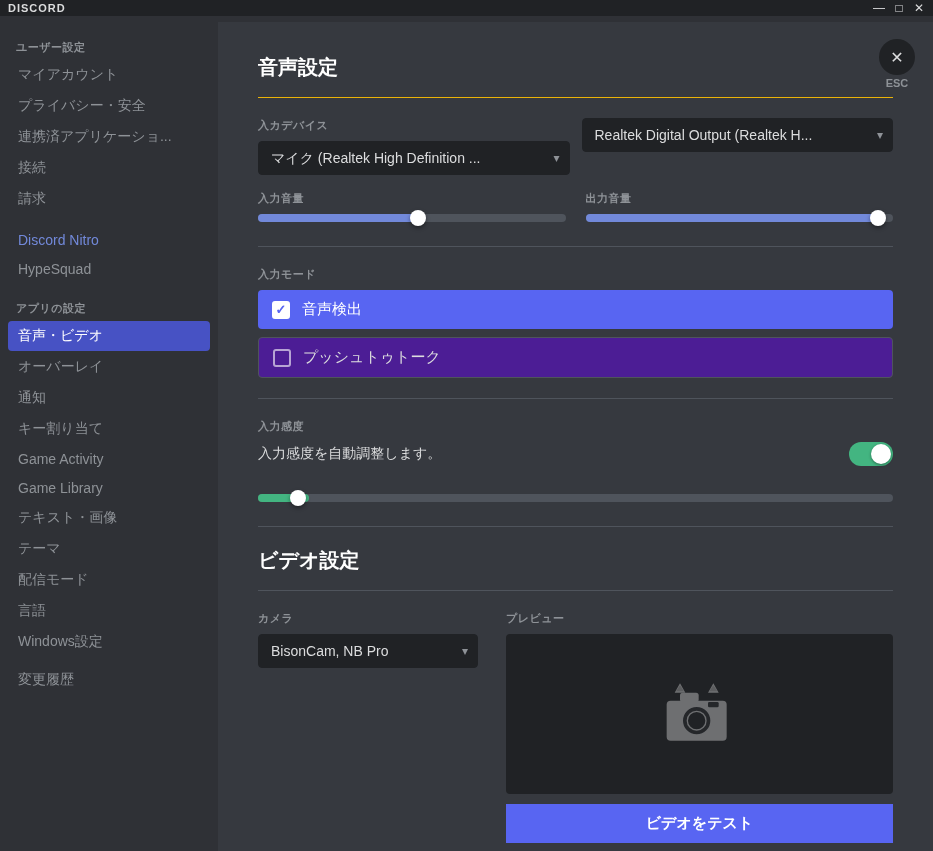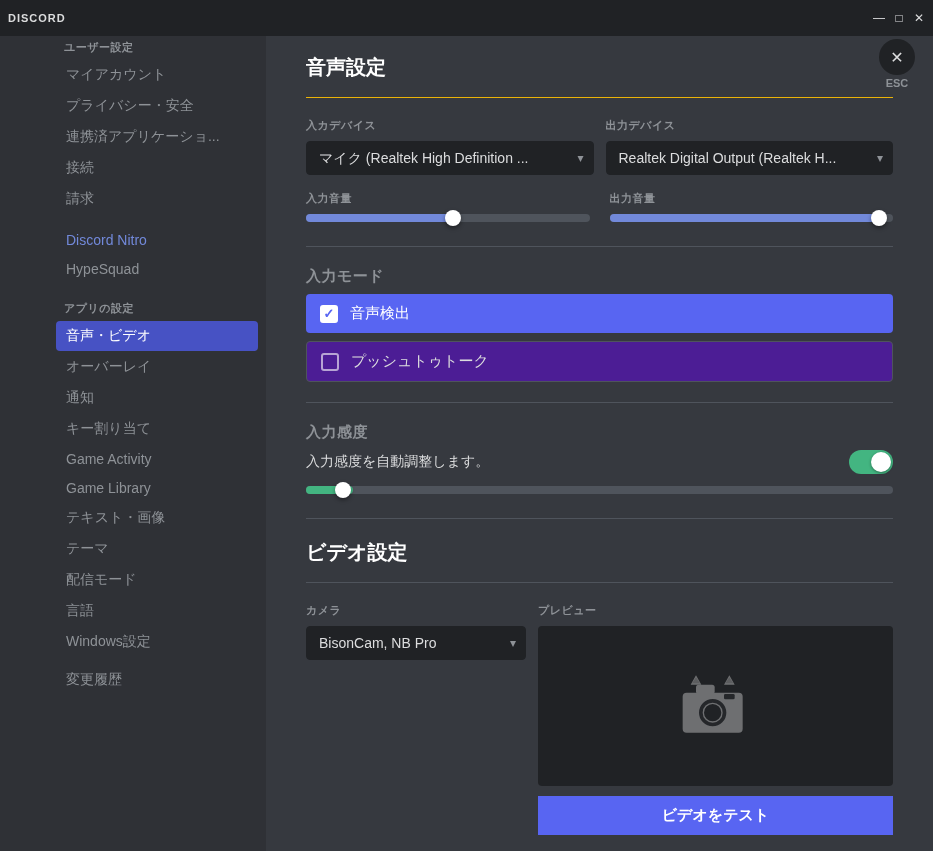--- a/index.html
+++ b/index.html
@@ -8,21 +8,21 @@
       height: 851px;
       background: #2f3136;
       font-family: 'Segoe UI', sans-serif;
       color: #dcddde;
       overflow: hidden;
       position: relative;
     }
     
     .titlebar {
       width: 100%;
-      height: 36px;
+      height: 16px;
       background: #202225;
       display: flex;
       align-items: center;
       justify-content: space-between;
       padding: 0 8px;
       position: absolute;
       top: 0; left: 0;
       z-index: 100;
     }
     .titlebar-title {
@@ -54,21 +54,20 @@
       padding-top: 22px;
     }
     
     .sidebar {
       width: 218px;
       min-width: 218px;
       background: #2f3136;
       height: 100%;
       padding: 4px 8px;
       overflow-y: auto;
-      margin-left: 48px;
     }
     .sidebar-section-label {
       font-size: 11px;
       font-weight: 700;
       color: #8e9297;
       text-transform: uppercase;
       letter-spacing: 0.5px;
       padding: 6px 8px 4px 8px;
       margin-top: 8px;
     }
@@ -131,21 +130,21 @@
     
     .section-title {
       font-size: 20px;
       font-weight: 700;
       color: #fff;
       margin-bottom: 20px;
       padding-bottom: 16px;
       border-bottom: 1px solid #eab308;
     }
     .sub-section-title {
-      font-size: 15px;
+      font-size: 11px;
       font-weight: 700;
       color: #8e9297;
       text-transform: uppercase;
       letter-spacing: 0.5px;
       margin-bottom: 8px;
       margin-top: 0;
     }
     
     .dropdowns-row {
       display: flex;
@@ -280,21 +279,21 @@
       font-weight: 700;
     }
     
     .sensitivity-section {
       margin-bottom: 24px;
     }
     .sensitivity-row {
       display: flex;
       align-items: center;
       justify-content: space-between;
-      margin-bottom: 12px;
+      margin-bottom: 28px;
       gap: 48px;
     }
     .sensitivity-label {
       font-size: 14px;
       color: #dcddde;
     }
     
     .toggle {
       width: 44px;
       height: 24px;
@@ -347,21 +346,21 @@
     .video-section-title {
       font-size: 20px;
       font-weight: 700;
       color: #fff;
       margin-bottom: 20px;
       padding-bottom: 16px;
       border-bottom: 1px solid #4f545c;
     }
     .video-row {
       display: flex;
-      gap: 12px;
+      gap: 28px;
     }
     .camera-group {
       flex: 0 0 220px;
     }
     .preview-group {
       flex: 1;
     }
     .preview-box {
       width: 100%;
       height: 160px;
@@ -469,21 +468,20 @@
       <div class="dropdown-group">
         <div class="dropdown-label">入カデバイス</div>
         <div class="dropdown-wrapper">
           <select>
             <option>マイク (Realtek High Definition ...</option>
           </select>
           <span class="dropdown-arrow">▾</span>
         </div>
       </div>
       <div class="dropdown-group">
-        <div class="dropdown-label">出力デバイス</div>
         <div class="dropdown-wrapper">
           <select>
             <option>Realtek Digital Output (Realtek H...</option>
           </select>
           <span class="dropdown-arrow">▾</span>
         </div>
       </div>
     </div>
 
     <div class="sliders-row">

